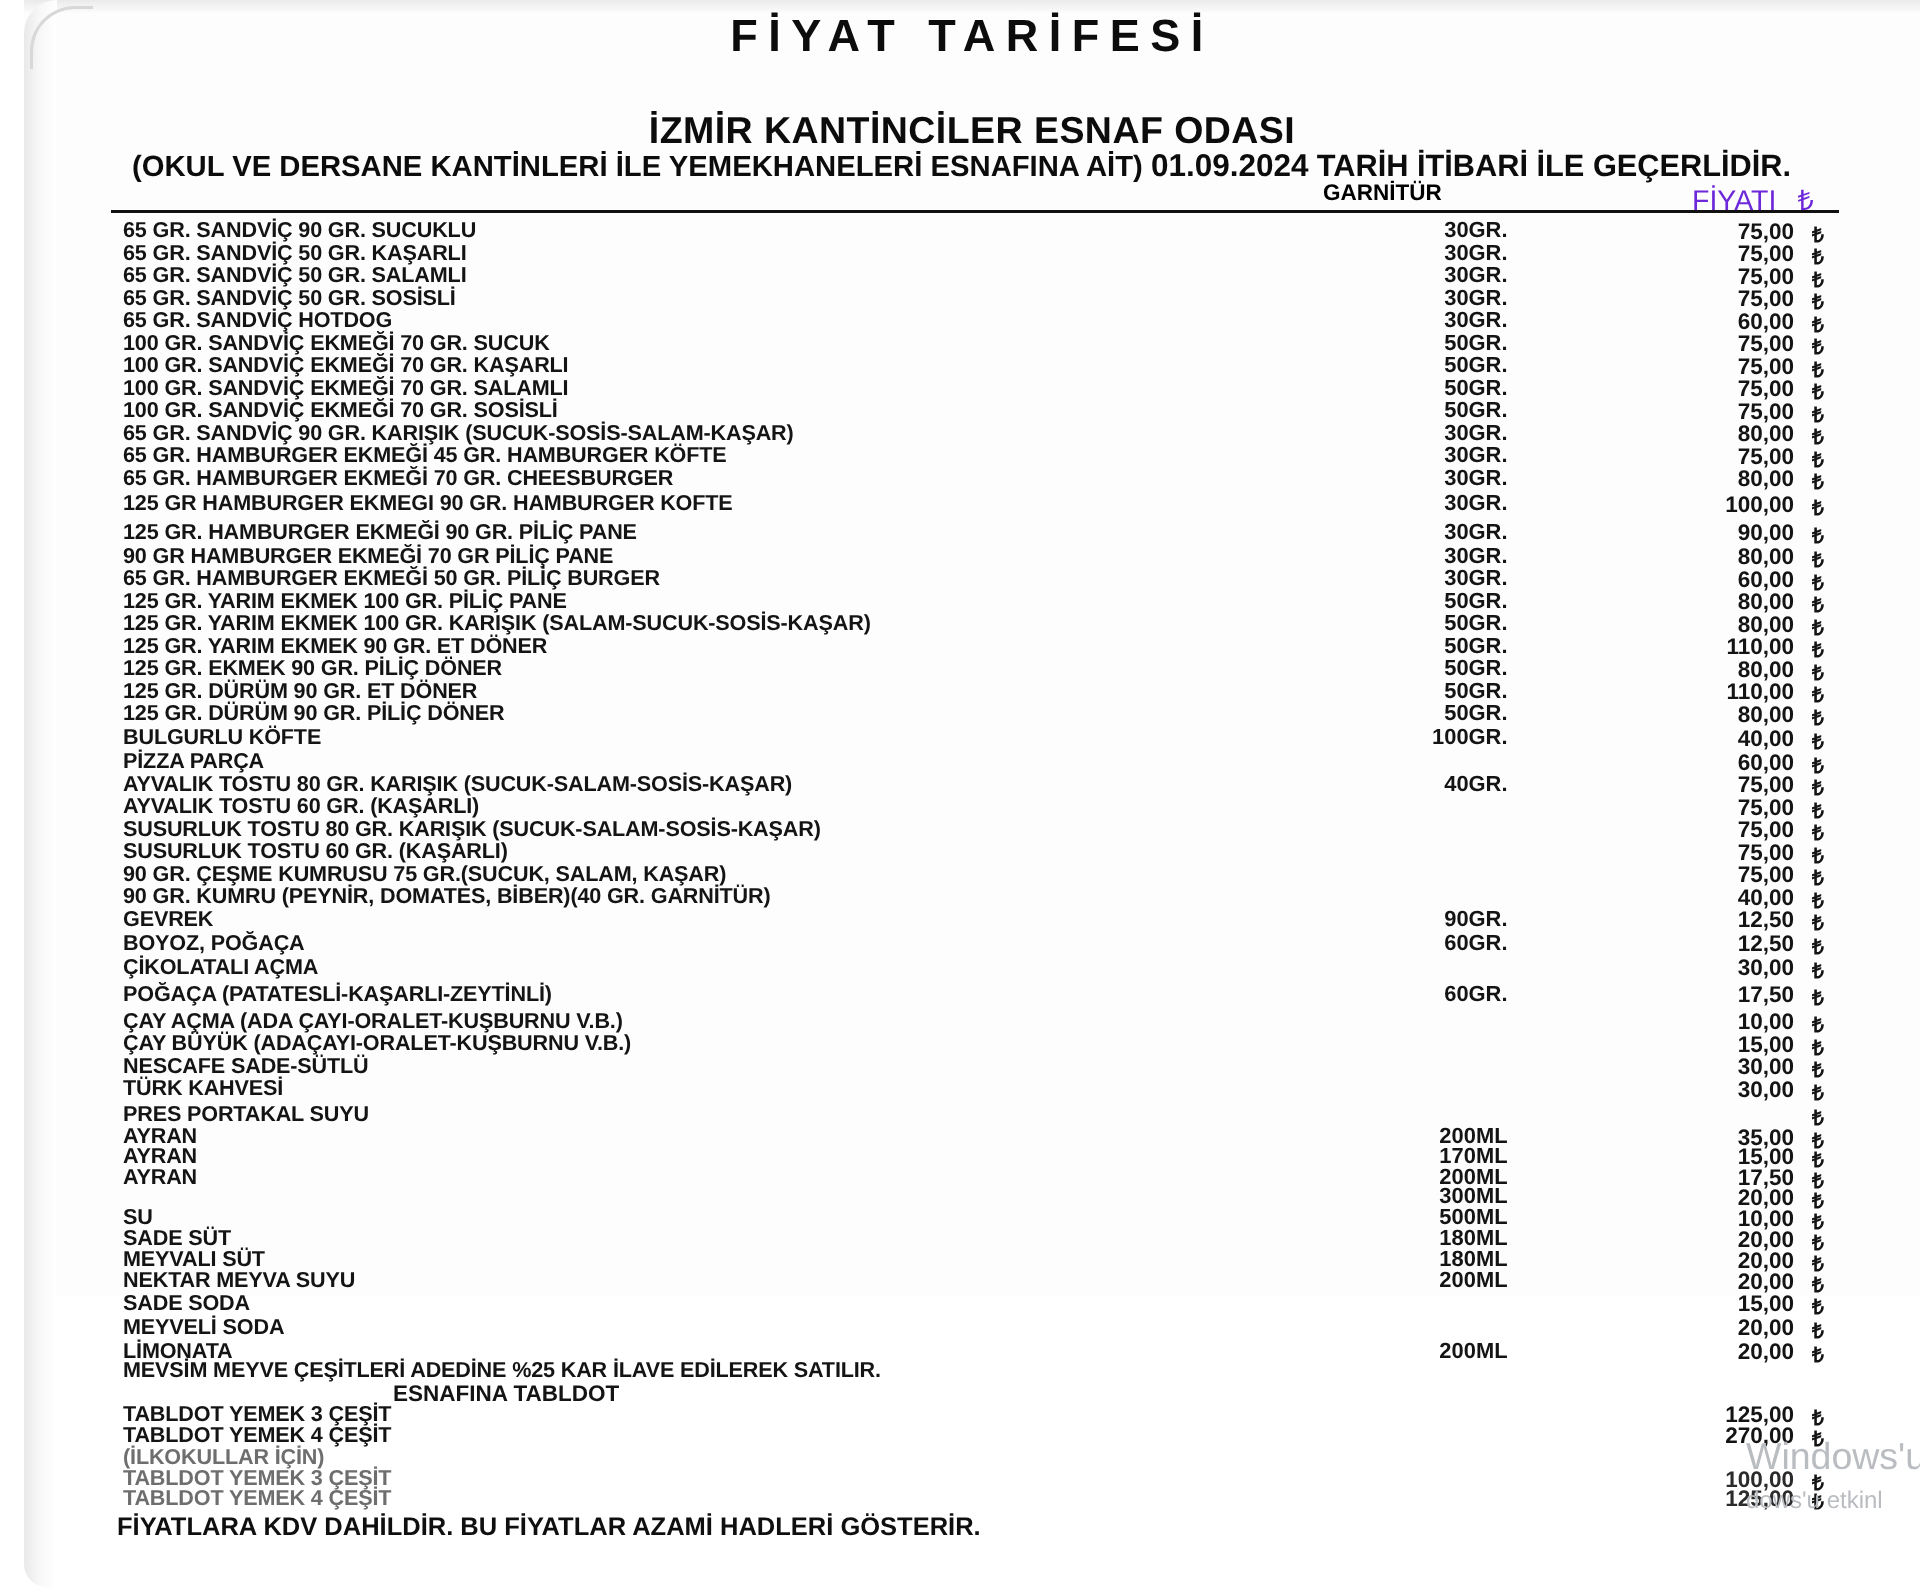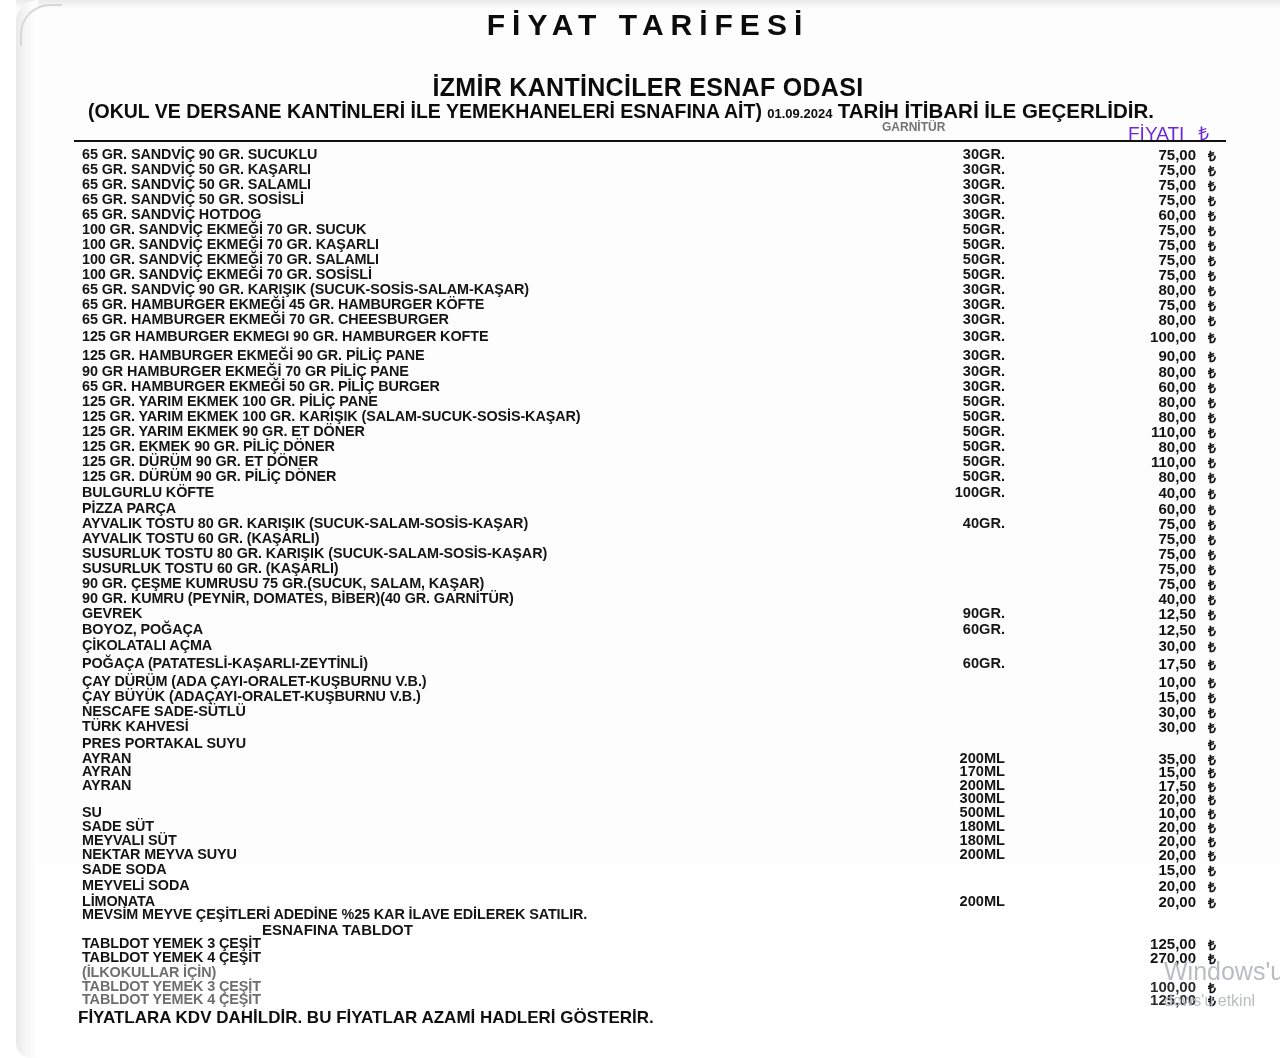--- a/index.html
+++ b/index.html
@@ -85,33 +85,33 @@
   #scope-line {
     position: absolute;
     left: 72px; top: 99px;
     width: 1150px;
     font-size: 19.5px;
     font-weight: bold;
     white-space: nowrap;
     color: #0c0c0c;
   }
   #scope-line .date-part {
-    font-size: 13px;
+    font-size: 21px;
   }
   #scope-line .tail-part {
     font-size: 20.5px;
   }
 
   
   #col-head-garnitur {
     position: absolute;
     left: 866px; top: 120px;
-    font-size: 12px;
-    font-weight: bold;
-    color: #737373;
+    font-size: 15px;
+    font-weight: bold;
+    color: #000000;
   }
   #col-head-fiyati {
     position: absolute;
     left: 1112px; top: 120px;
     font-size: 19px;
     font-weight: normal;
     color: #6d28d9;
   }
   #col-head-fiyati .lira {
     margin-left: 14px;
@@ -448,21 +448,21 @@
         <div class="price">30,00</div>
         <div class="cur">₺</div>
       </div>
       <div class="row" style="top: 655px;">
         <div class="name">POĞAÇA (PATATESLİ-KAŞARLI-ZEYTİNLİ)</div>
         <div class="garnitur">60GR.</div>
         <div class="price">17,50</div>
         <div class="cur">₺</div>
       </div>
       <div class="row" style="top: 673px;">
-        <div class="name">ÇAY DÜRÜM (ADA ÇAYI-ORALET-KUŞBURNU V.B.)</div>
+        <div class="name">ÇAY AÇMA (ADA ÇAYI-ORALET-KUŞBURNU V.B.)</div>
         <div class="garnitur"></div>
         <div class="price">10,00</div>
         <div class="cur">₺</div>
       </div>
       <div class="row" style="top: 688px;">
         <div class="name">ÇAY BÜYÜK (ADAÇAYI-ORALET-KUŞBURNU V.B.)</div>
         <div class="garnitur"></div>
         <div class="price">15,00</div>
         <div class="cur">₺</div>
       </div>

